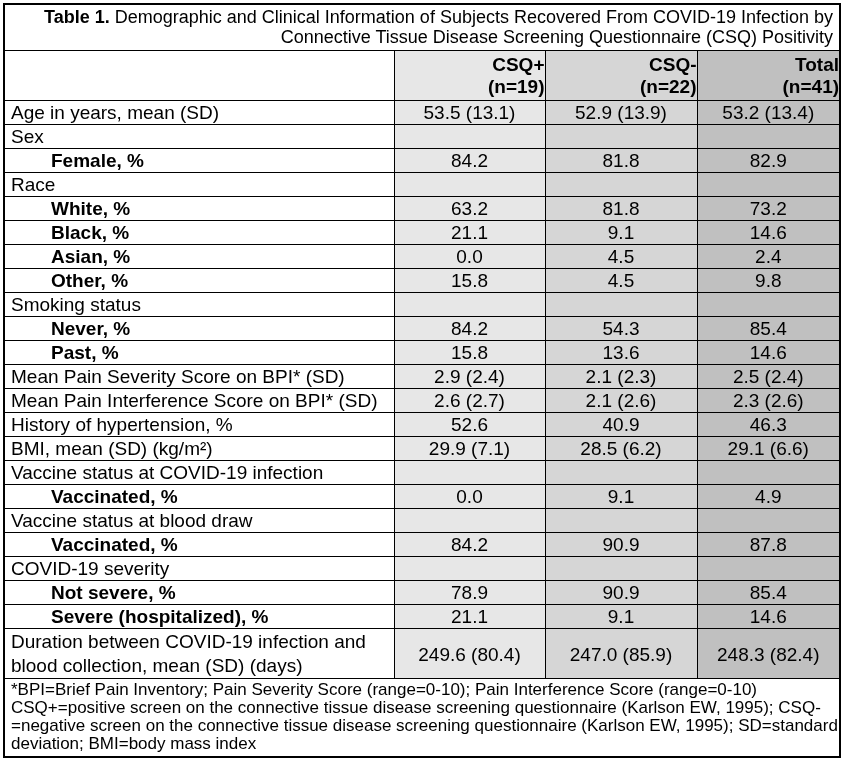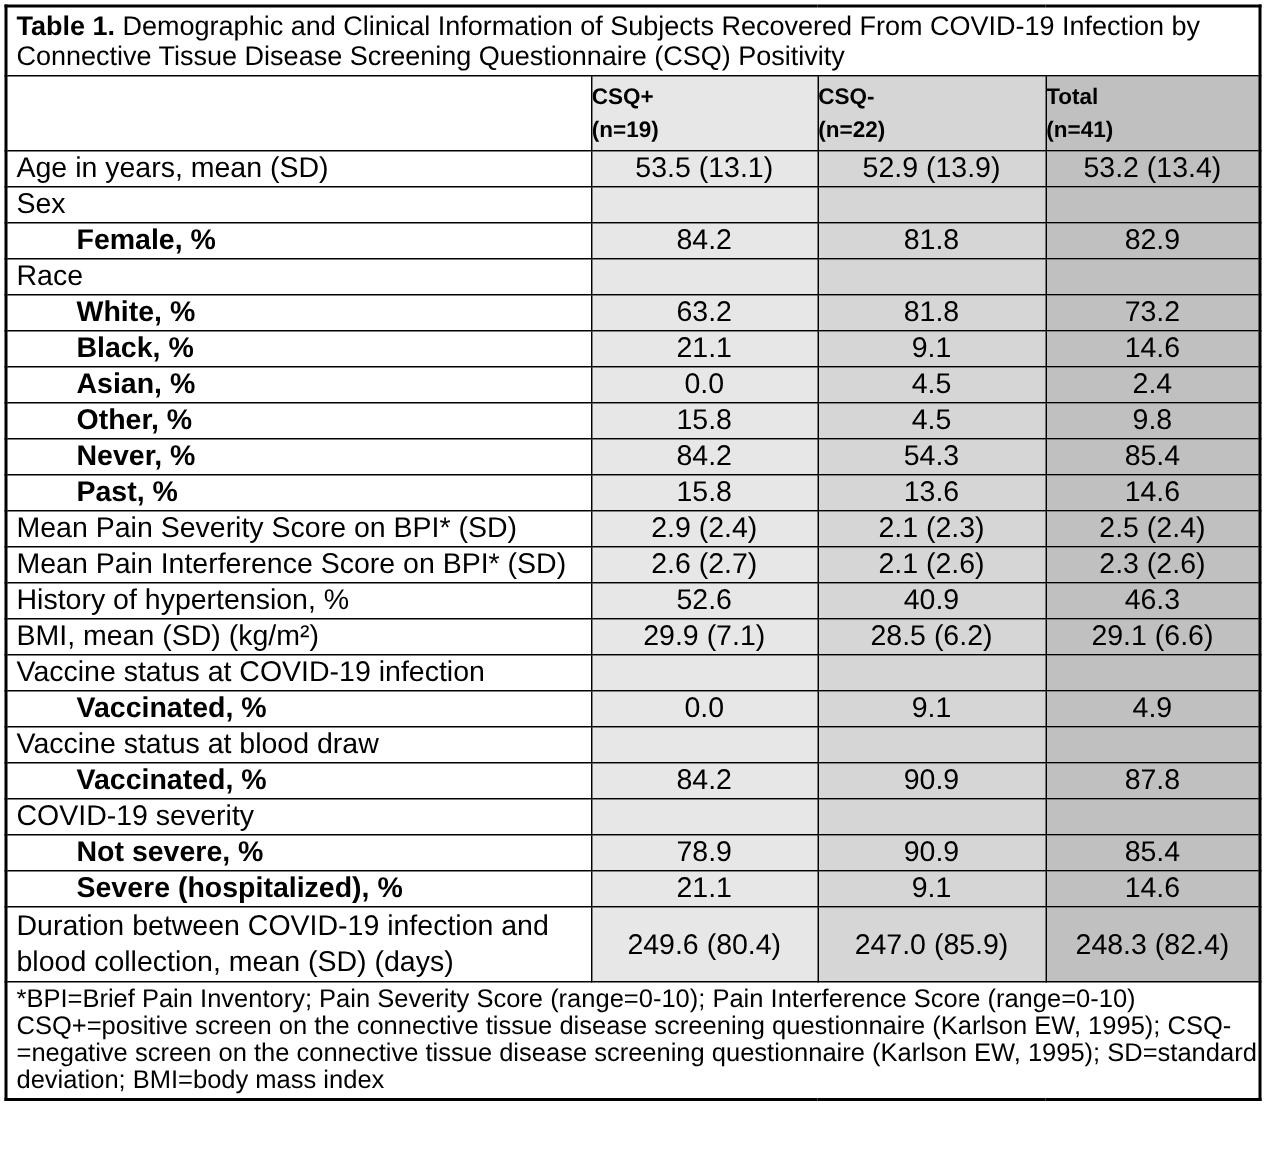--- a/index.html
+++ b/index.html
@@ -22,33 +22,33 @@
   col.c-pos   { width: 151px; }
   col.c-neg   { width: 152px; }
   col.c-tot   { width: 143px; }
   td, th { border: 1px solid #000; padding: 0; overflow: hidden; }
 
   
   .title-cell {
     padding: 2px 6px 3px 6px;
     font-size: 18px;
     line-height: 20px;
-    text-align: left;
+    text-align: right;
     vertical-align: top;
     white-space: nowrap;
   }
   .title-cell .bold { font-weight: bold; }
 
   
   th.hdr {
     height: 50px;
-    font-size: 15px;
+    font-size: 19px;
     line-height: 22px;
     font-weight: bold;
-    text-align: left;
+    text-align: right;
     vertical-align: middle;
   }
   .bg-pos { background: var(--c-pos); }
   .bg-neg { background: var(--c-neg); }
   .bg-tot { background: var(--c-tot); }
 
   
   .body-row td { height: 24px; font-size: 19px; line-height: 23px; vertical-align: middle; }
   td.label-cell { text-align: left; padding-left: 6px; padding-right: 2px; }
   tr.indent td.label-cell { padding-left: 46px; font-weight: bold; }
@@ -150,20 +150,26 @@
     <td class="val bg-tot">2.4</td>
   </tr>
 
   <tr class="body-row indent">
     <td class="label-cell">Other, %</td>
     <td class="val bg-pos">15.8</td>
     <td class="val bg-neg">4.5</td>
     <td class="val bg-tot">9.8</td>
   </tr>
 
+  <tr class="body-row">
+    <td class="label-cell">Smoking status</td>
+    <td class="val bg-pos"></td>
+    <td class="val bg-neg"></td>
+    <td class="val bg-tot"></td>
+  </tr>
 
   <tr class="body-row indent">
     <td class="label-cell">Never, %</td>
     <td class="val bg-pos">84.2</td>
     <td class="val bg-neg">54.3</td>
     <td class="val bg-tot">85.4</td>
   </tr>
 
   <tr class="body-row indent">
     <td class="label-cell">Past, %</td>

